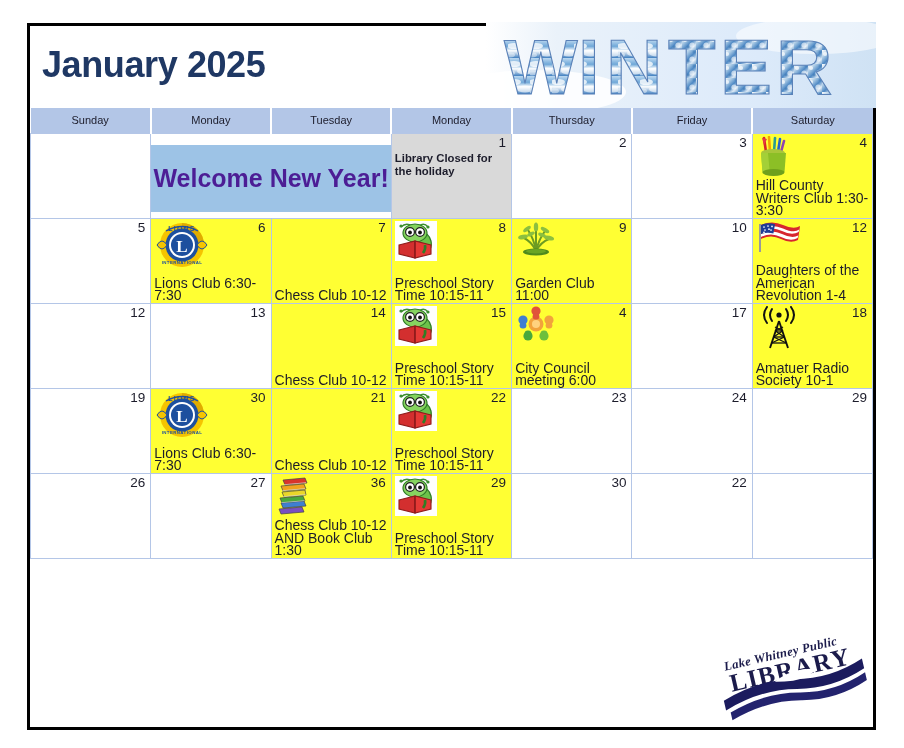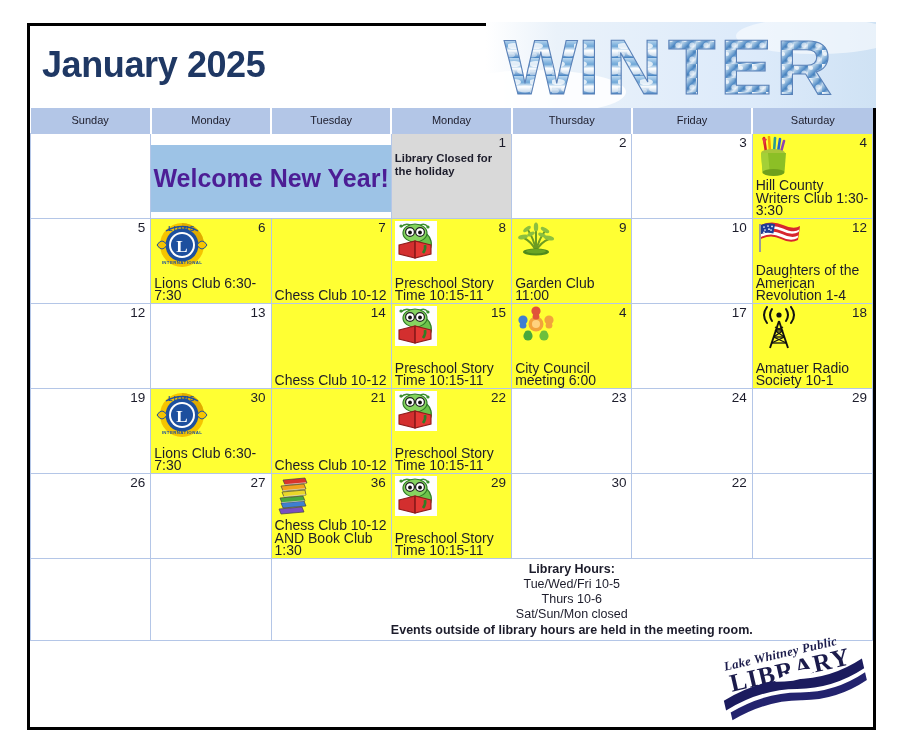--- a/index.html
+++ b/index.html
@@ -576,31 +576,20 @@
           <td class="day">
             <div class="cell-inner">
                 <span class="daynum">22</span>
               </div>
           </td>
           <td class="day">
             <div class="cell-inner"></div>
           </td>
         </tr>
 
-        <tr>
-          <td class="foot-blank"></td>
-          <td class="foot-blank"></td>
-          <td class="hours" colspan="5">
-            <div class="h-title">Library Hours:</div>
-            <div class="h-line">Tue/Wed/Fri 10-5</div>
-            <div class="h-line">Thurs 10-6</div>
-            <div class="h-line">Sat/Sun/Mon closed</div>
-            <div class="h-note">Events outside of library hours are held in the meeting room.</div>
-          </td>
-        </tr>
       </tbody>
     </table>
 
     <div id="logo">
       <svg width="155" height="95" viewBox="0 0 155 95">
         <g transform="rotate(-13 77 48)">
           <text x="14" y="28" font-family="'Liberation Serif',serif" font-size="12.5" font-style="italic" font-weight="bold" fill="#1b1b4b" letter-spacing=".4">Lake Whitney Public</text>
           <text x="16" y="50" font-family="'Liberation Serif',serif" font-size="25" font-weight="bold" fill="#1b1b4b" letter-spacing="1.2">LIBRARY</text>
           <path d="M6 57 Q45 44 80 52 Q115 60 150 47 L150 57 Q115 70 80 62 Q45 54 6 67 Z" fill="#1b1b5e"></path>
           <path d="M10 70 Q48 58 82 66 Q116 74 150 61 L150 69 Q116 82 82 74 Q48 66 10 78 Z" fill="#23236e"></path>

